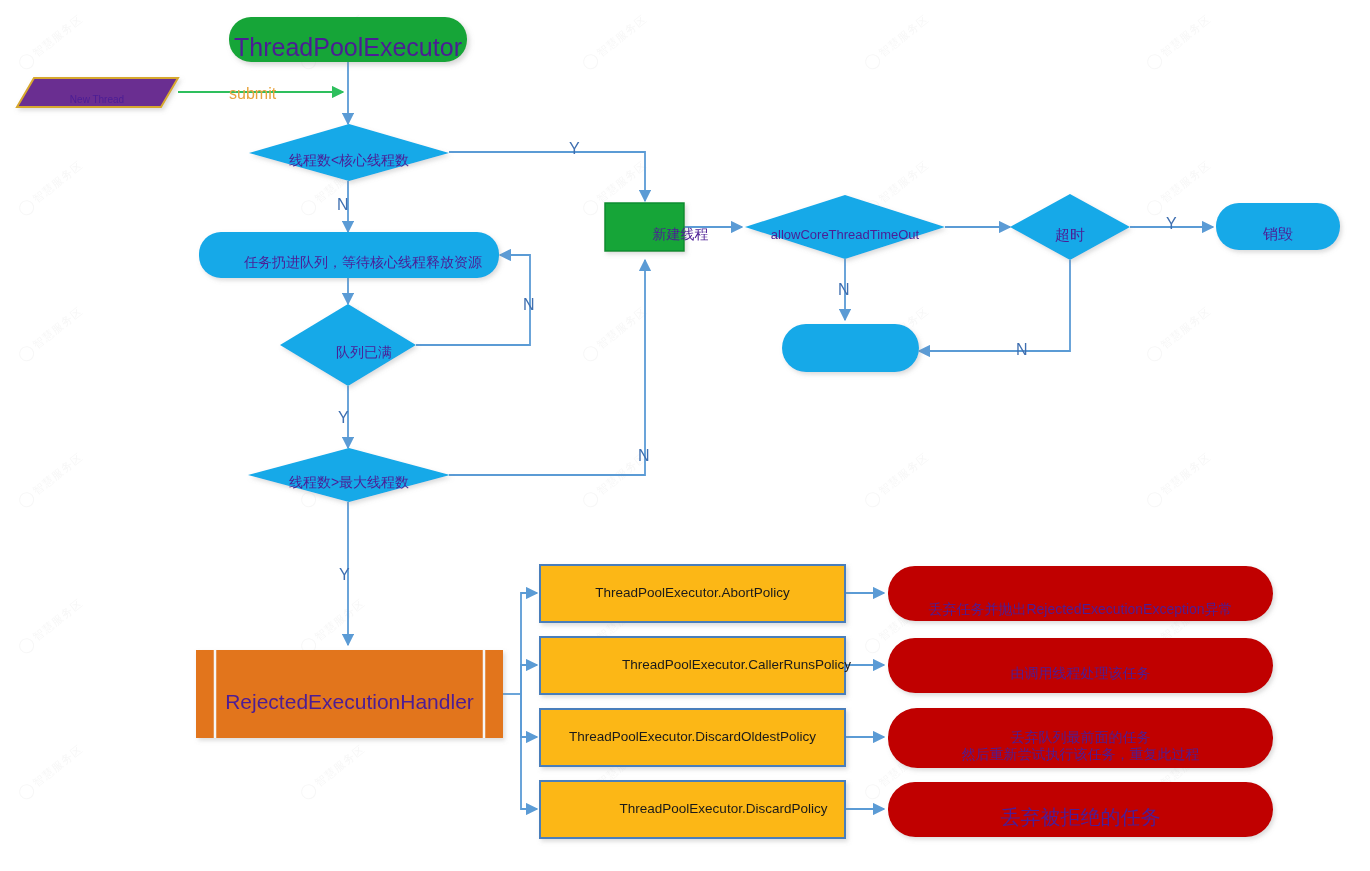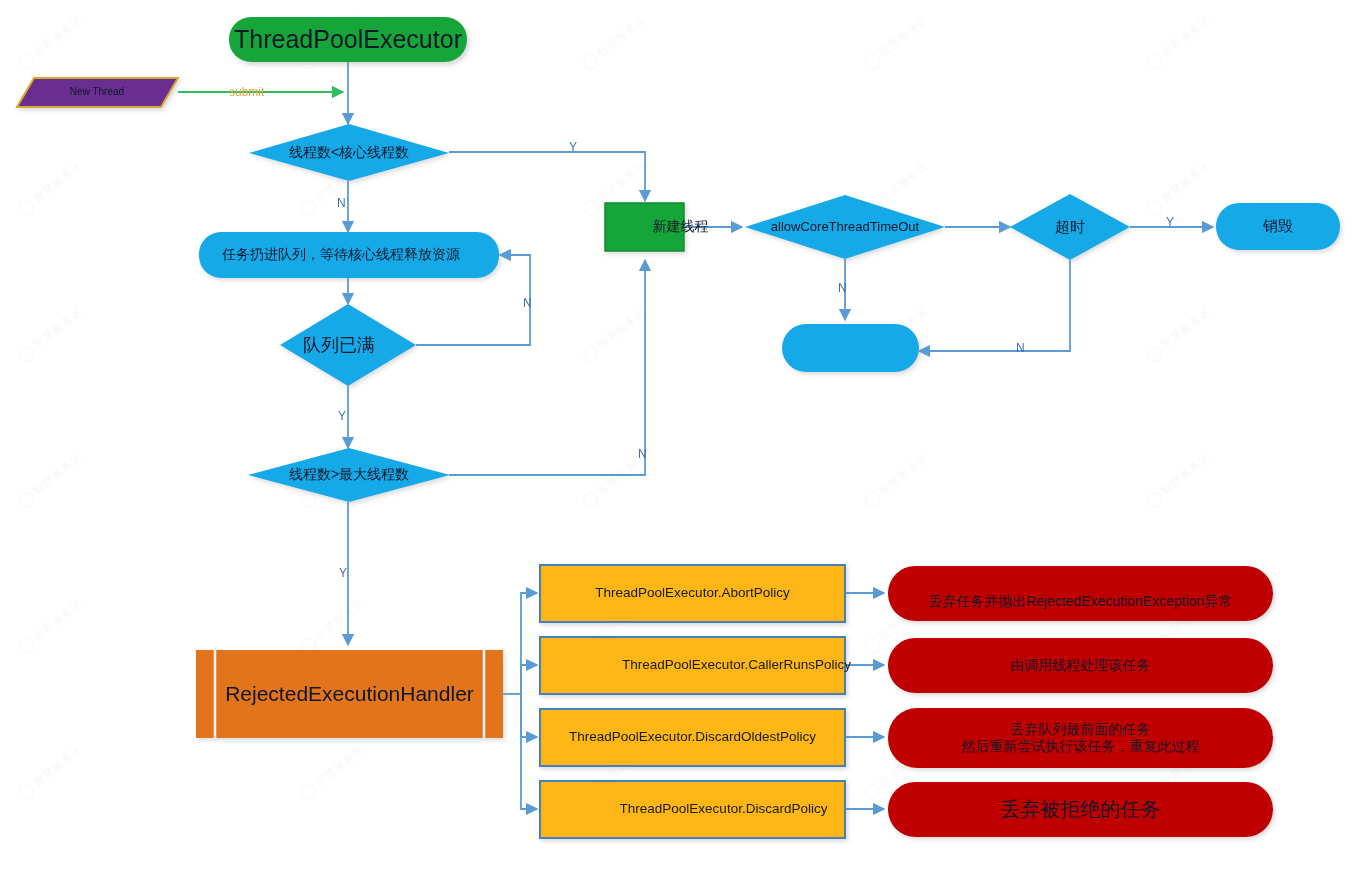--- a/index.html
+++ b/index.html
@@ -54,26 +54,26 @@
     position: absolute;
     z-index: 4;
     display: flex;
     align-items: center;
     justify-content: center;
     text-align: center;
     pointer-events: none;
     line-height: 1.25;
     white-space: pre-line;
   }
-  .t-white { color: #0f172a; }
+  .t-white { color: #4c1d95; margin-top: 8px; }
   .t-dark  { color: #1a1a1a; }
   .edgeLabel {
     position: absolute;
     z-index: 5;
-    font-size: 12px;
+    font-size: 16px;
     color: #3f6fb0;
     pointer-events: none;
     font-family: "Liberation Sans", sans-serif;
   }
   .edgeLabel.orange { color: #e8a33d; }
 </style>
 </head>
 <body>
 
 <div id="canvas">
@@ -213,23 +213,23 @@
       <rect x="888" y="782" width="385" height="55" rx="27" ry="27" fill="#c00000" filter="url(#shadowSm)"></rect>
     </g>
   </svg>
 
   <div class="nodeText t-white" style="left:229px; top:17px; width:238px; height:45px; font-size:25px;">ThreadPoolExecutor</div>
 
   <div class="nodeText t-white" style="left:22px; top:78px; width:150px; height:29px; font-size:10px;">New Thread</div>
 
   <div class="nodeText t-white" style="left:249px; top:138px; width:200px; height:30px; font-size:14px;">线程数&lt;核心线程数</div>
 
-  <div class="nodeText t-white" style="left:196px; top:232px; width:290px; height:46px; font-size:14px;">任务扔进队列，等待核心线程释放资源</div>
-
-  <div class="nodeText t-white" style="left:279px; top:330px; width:120px; height:30px; font-size:18px;">队列已满</div>
+  <div class="nodeText t-white" style="left:218px; top:232px; width:290px; height:46px; font-size:14px;">任务扔进队列，等待核心线程释放资源</div>
+
+  <div class="nodeText t-white" style="left:304px; top:330px; width:120px; height:30px; font-size:14px;">队列已满</div>
 
   <div class="nodeText t-white" style="left:249px; top:460px; width:200px; height:30px; font-size:14px;">线程数&gt;最大线程数</div>
 
   <div class="nodeText t-white" style="left:641px; top:203px; width:79px; height:48px; font-size:14px;">新建线程</div>
 
   <div class="nodeText t-white" style="left:755px; top:212px; width:180px; height:30px; font-size:13px;">allowCoreThreadTimeOut</div>
 
   <div class="nodeText t-white" style="left:1030px; top:212px; width:80px; height:30px; font-size:15px;">超时</div>
 
   <div class="nodeText t-white" style="left:1216px; top:203px; width:124px; height:47px; font-size:15px;">销毁</div>

